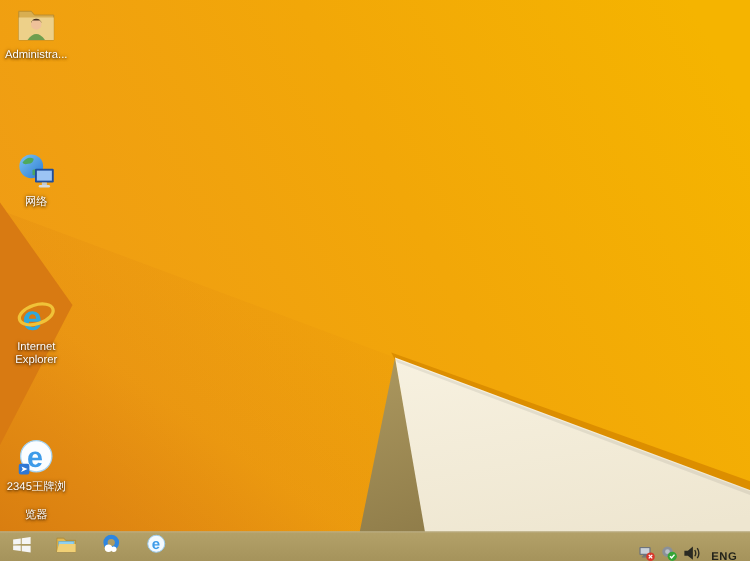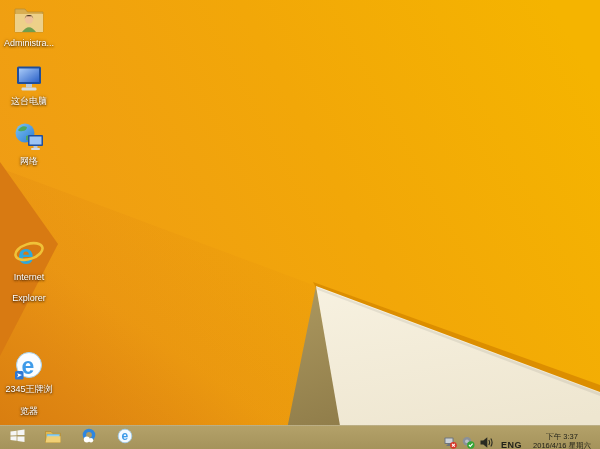--- a/index.html
+++ b/index.html
@@ -88,37 +88,20 @@
         <path d="M2 5 h10 l2.5 3 H30 v20 H2 Z" fill="#D8AE52" stroke="#B58A30" stroke-width="0.7"></path>
         <path d="M2 10 H30 v18 H2 Z" fill="#EDD089"></path>
         <circle cx="16" cy="15.5" r="4.2" fill="#EFC19A"></circle>
         <path d="M11.8 14.5 a4.2 3.6 0 0 1 8.4 0 l-1 -2.2 h-6.4 z" fill="#4A3220"></path>
         <path d="M9 28 q7 -9.5 14 0 z" fill="#6F9E4E"></path>
       </svg>
     </span>
     <span class="lbl">Administra...</span>
   </div>
 
-  <div class="icon-cell s2">
-    <span class="glyph">
-      <svg viewBox="0 0 32 32" width="32" height="32">
-        <defs>
-            <linearGradient id="scr" x1="0" y1="0" x2="1" y2="1">
-          <stop offset="0" stop-color="#A9CBF8"></stop>
-              <stop offset="1" stop-color="#2C62C8"></stop>
-        </linearGradient>
-          </defs>
-        <rect x="4" y="4.5" width="24" height="17.5" rx="1.5" fill="#1F4E9C"></rect>
-        <rect x="6" y="6.5" width="20" height="13.5" fill="url(#scr)"></rect>
-        <rect x="13" y="22" width="6" height="3.5" fill="#C2CAD2"></rect>
-        <rect x="8.5" y="25.5" width="15" height="3" rx="1.2" fill="#D4DBE2"></rect>
-      </svg>
-    </span>
-    <span class="lbl">这台电脑</span>
-  </div>
 
   <div class="icon-cell s3">
     <span class="glyph">
       <svg viewBox="0 0 32 32" width="32" height="32">
         <defs>
             <linearGradient id="glb" x1="0" y1="0" x2="1" y2="1">
           <stop offset="0" stop-color="#7CC4F0"></stop>
               <stop offset="1" stop-color="#2C7BD4"></stop>
         </linearGradient>
           </defs>
@@ -136,21 +119,21 @@
 
 
   <div class="icon-cell s5">
     <span class="glyph">
       <svg viewBox="0 0 32 32" width="32" height="32">
         <text x="5" y="26" font-size="28" font-weight="bold" fill="#2FA8DC" font-family="Liberation Sans, sans-serif">e</text>
         <ellipse cx="16" cy="13.5" rx="14" ry="7.5" fill="none" stroke="#F0C238" stroke-width="2.6" transform="rotate(-18 16 13.5)"></ellipse>
       </svg>
     </span>
     <span class="lbl">Internet</span>
-    <span class="lbl" style="margin-top:11px">Explorer</span>
+    <span class="lbl" style="margin-top:0">Explorer</span>
   </div>
 
 
   <div class="icon-cell s7">
     <span class="glyph">
       <svg viewBox="0 0 32 32" width="32" height="32">
         <circle cx="16" cy="15" r="12.5" fill="#FBFDFF" stroke="#A6D3F2" stroke-width="1"></circle>
         <text x="8.5" y="23.5" font-size="23" font-weight="bold" fill="#3E9BE9" font-family="Liberation Sans, sans-serif">e</text>
         <rect x="2" y="21" width="8.5" height="8.5" rx="1.6" fill="#2E77D4"></rect>
         <polygon points="3.8,27.6 9,25.1 4.2,23.2 5.2,25.4" fill="#FFFFFF"></polygon>
@@ -234,19 +217,15 @@
 
     <span class="tray-ic">
       <svg viewBox="0 0 13 13" width="13" height="13">
         <path d="M0.5 4.5 h2.8 L7.3 1.2 v10.6 L3.3 8.5 h-2.8 z" fill="#2A2A22"></path>
         <path d="M8.8 4 q1.6 2.5 0 5 M10.8 2.5 q2.6 4 0 8" stroke="#2A2A22" stroke-width="1.1" fill="none"></path>
       </svg>
     </span>
 
     <span class="tray-lang">ENG</span>
 
-    <span class="tray-clock">
-      <span>下午 3:37</span><br>
-      <span>2016/4/16 星期六</span>
-    </span>
 
   </div>
 </div>
 
 </body></html>

